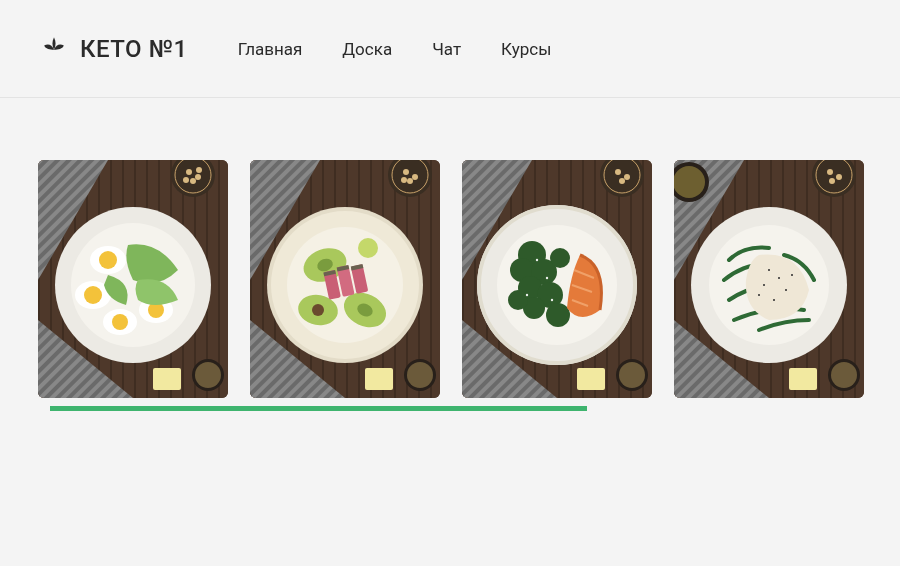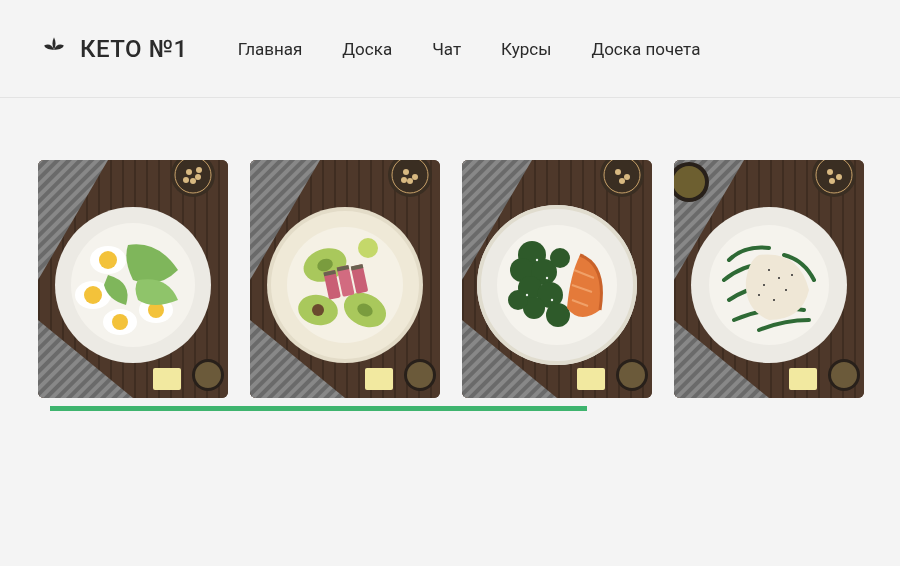--- a/index.html
+++ b/index.html
@@ -83,21 +83,20 @@
         <path d="M34 18 C29 15 23 16 20 24 C26 24 32 23 34 18 Z" fill="#2b2b2b"></path>
       </svg>
     </span>
     <span class="brand">КЕТО №1</span>
   </div>
   <nav class="nav">
     <a>Главная</a>
     <a>Доска</a>
     <a>Чат</a>
     <a>Курсы</a>
-    <a>Доска почета</a>
   </nav>
 </header>
 
 <main class="content">
   <div class="cards">
 
     <div class="card">
       <svg viewBox="0 0 190 238">
         <defs>
           <pattern id="wood1" patternUnits="userSpaceOnUse" width="12" height="238">

